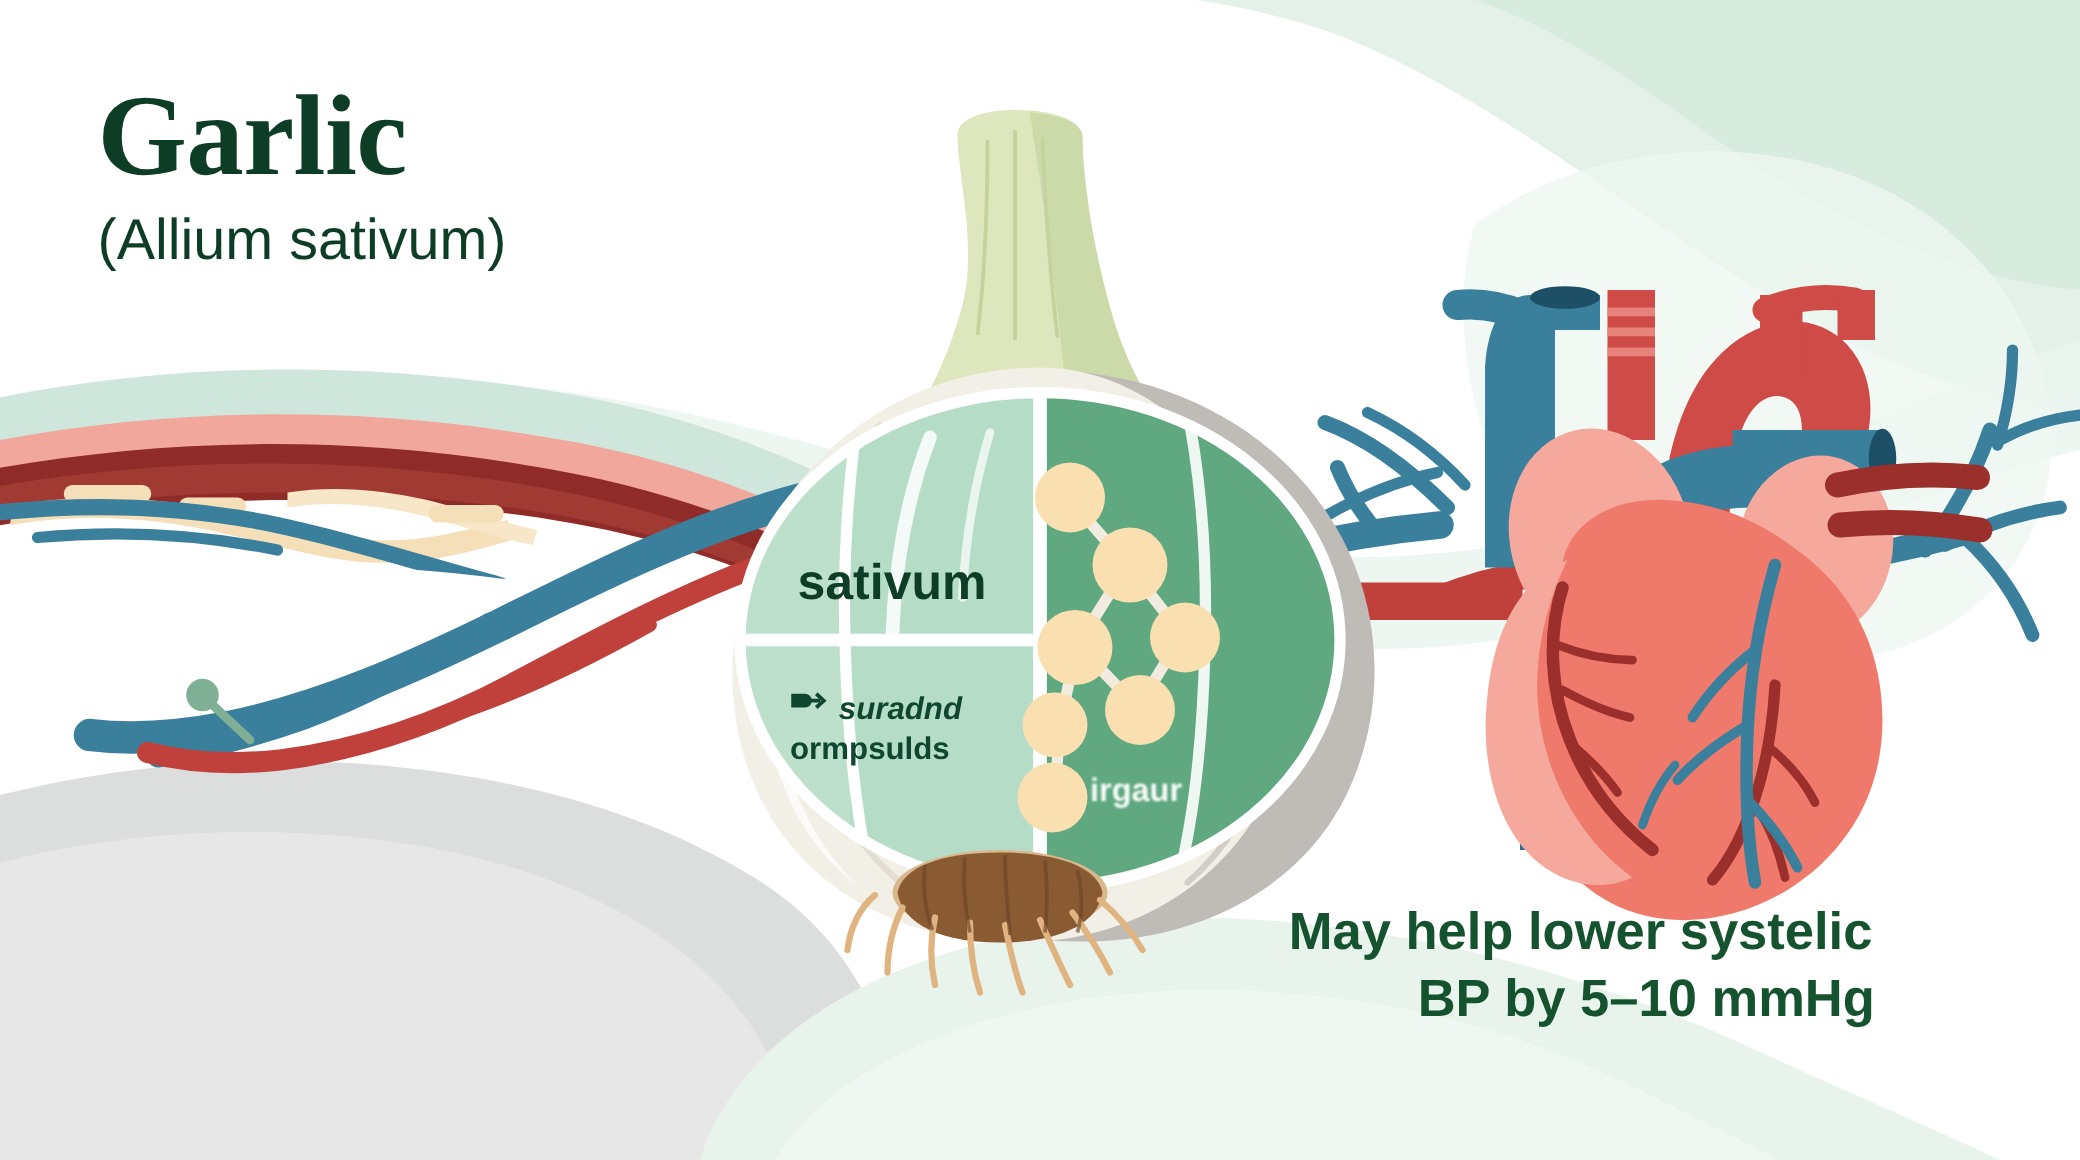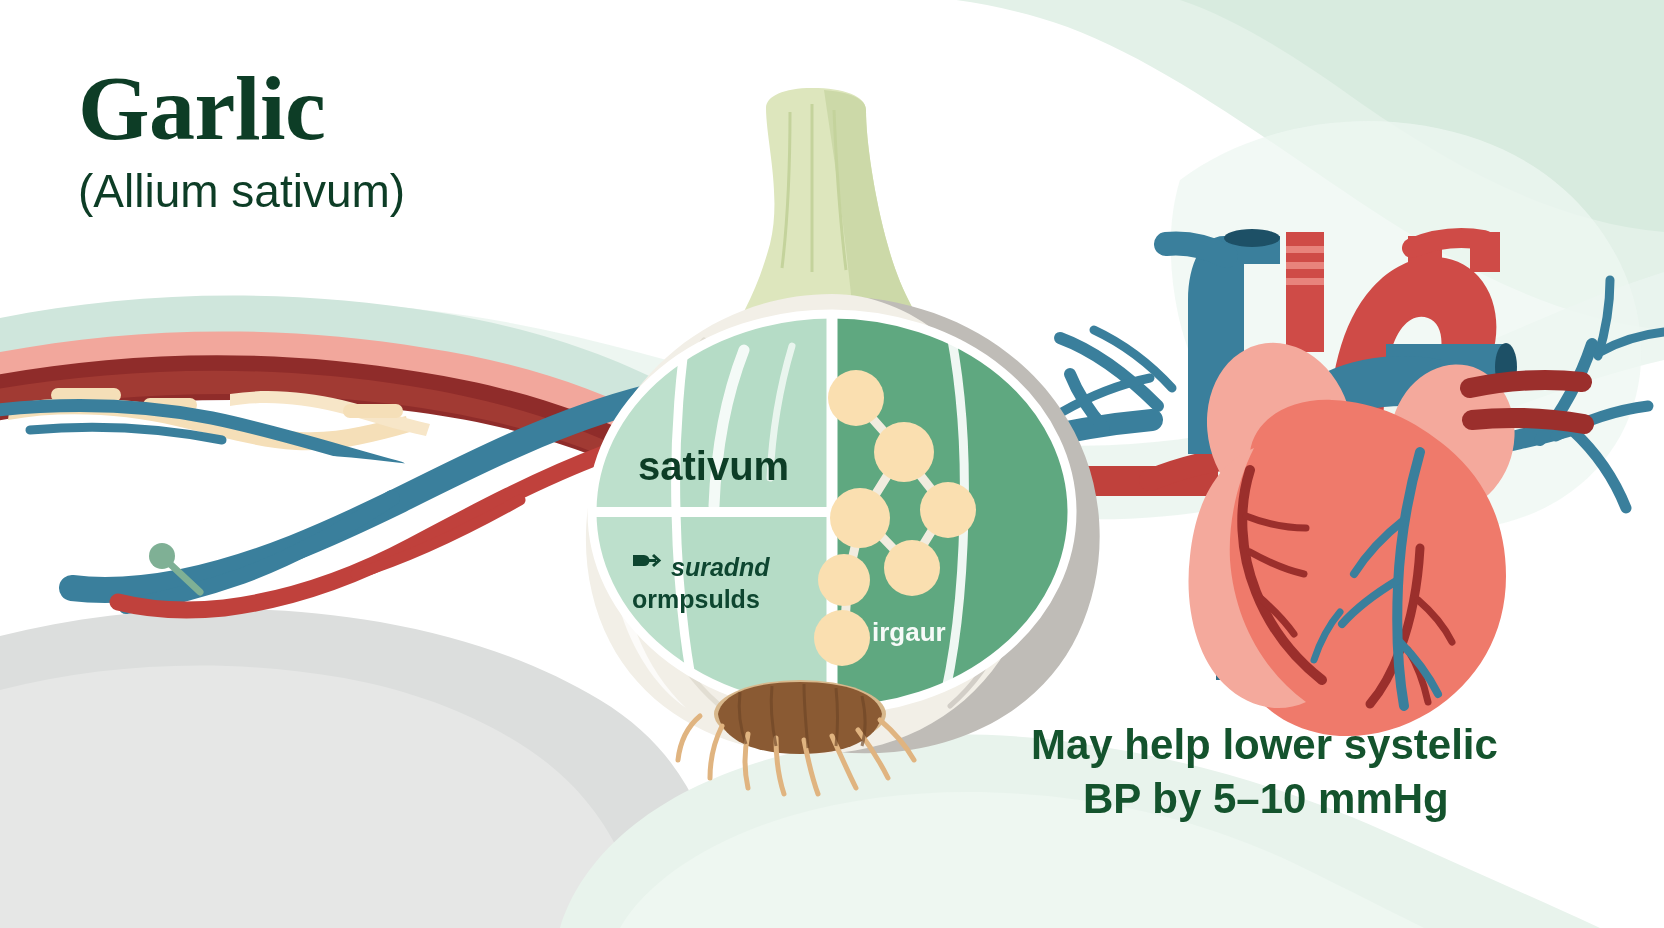--- a/index.html
+++ b/index.html
@@ -112,21 +112,21 @@
     width: 520px;
   }
   .caption-line {
     font-family: "Liberation Sans", sans-serif;
     font-weight: 700;
     font-size: 42px;
     line-height: 1.28;
     color: #14532d;
     white-space: nowrap;
   }
-  #caption-line-2 { padding-left: 52px; }
+  #caption-line-2 { padding-left: 52px; text-align: center; }
 </style>
 </head>
 <body>
 
 <div id="canvas">
 
   <svg id="bg-layer" viewBox="0 0 1664 928" preserveAspectRatio="none">
     <rect x="0" y="0" width="1664" height="928" fill="#ffffff"></rect>
 
     <path d="M1664,0 L1664,330 C1540,318 1430,250 1330,182

